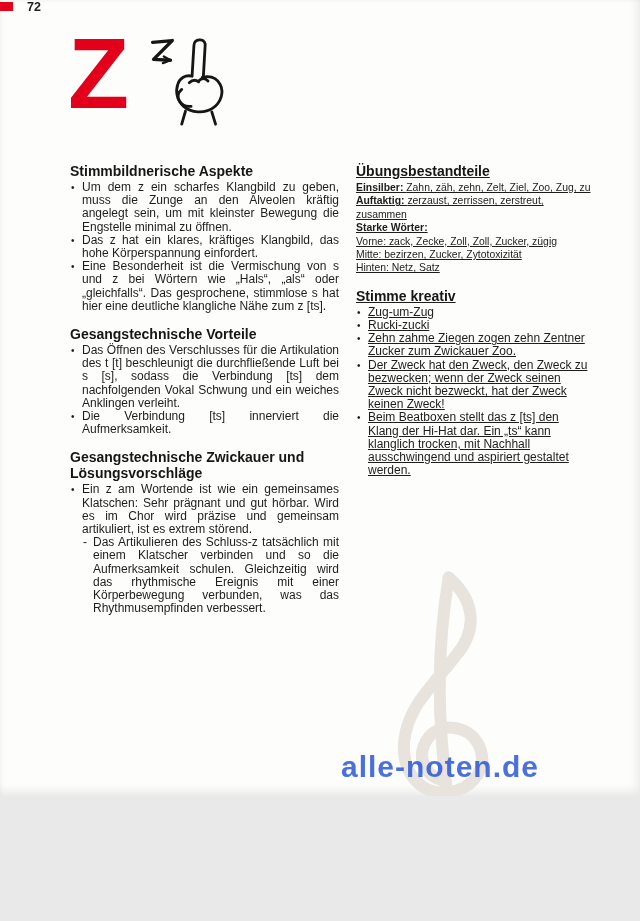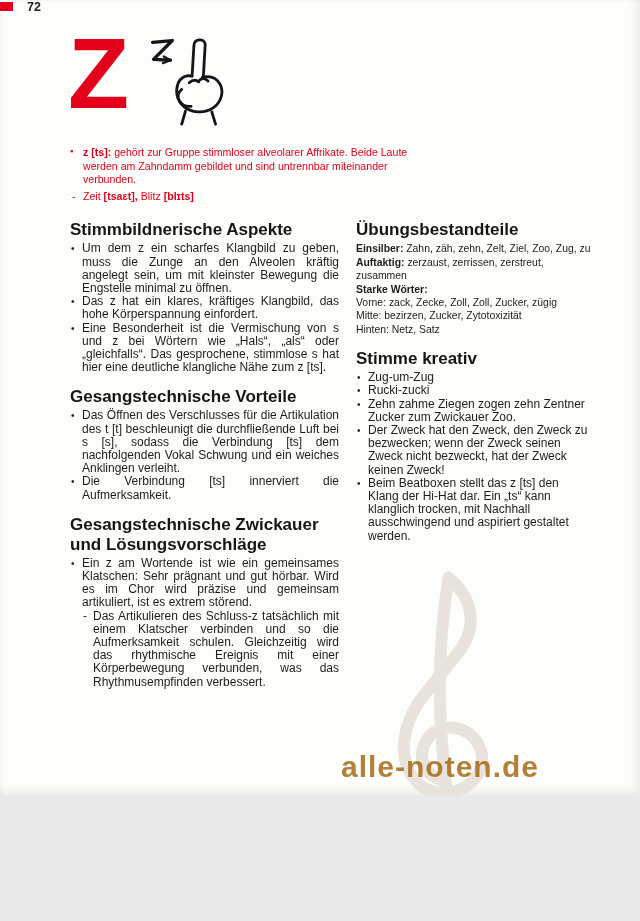--- a/index.html
+++ b/index.html
@@ -19,36 +19,36 @@
   .big-letter {
     position:absolute; left:68px; top:26px;
     font-size:100px; line-height:94px; font-weight:700;
     color:var(--accent,#e2001a);
   }
   .hand-sign { position:absolute; left:146px; top:32px; width:94px; height:96px; }
 
   .watermark { position:absolute; left:325px; top:548px; width:280px; height:360px; pointer-events:none; z-index:0; }
   .watermark-text {
     position:absolute; left:16px; top:202px;
-    font-size:30px; font-weight:bold; color:#a16207; letter-spacing:1px; opacity:.8;
+    font-size:30px; font-weight:bold; color:#1d4ed8; letter-spacing:1px; opacity:.8;
   }
 
   .content { position:absolute; left:70px; top:146px; width:522px; color:var(--text,#1d1d1b); z-index:1; }
 
   .intro { list-style:none; margin:0; padding:0; width:340px; color:var(--accent,#e2001a); font-size:10.6px; line-height:13.6px; }
   .intro li { position:relative; padding-left:13px; }
   .intro li.main::before { content:"▪"; position:absolute; left:0; top:-1px; font-size:9px; }
   .intro li.sub { margin-top:3px; }
   .intro li.sub::before { content:"-"; position:absolute; left:2px; }
 
   .columns { display:flex; gap:17px; margin-top:17px; }
   .col-left { width:269px; }
-  .col-right { width:236px; }
+  .col-right { width:236px;text-decoration:underline; }
 
-  h3 { font-size:17px; font-weight:bold; margin:13px 0 2px; color:#161614; }
+  h3 { font-size:14px; font-weight:bold; margin:13px 0 2px; color:#161614; }
   section.first h3 { margin-top:0; }
 
   .body-list { list-style:none; margin:0; padding:0; font-size:12px; line-height:13.2px; }
   .col-left .body-list { text-align:justify; }
   .body-list > li { position:relative; padding-left:12px; }
   .body-list > li::before { content:"•"; position:absolute; left:1px; font-size:10px; }
 
   .sub-list { list-style:none; margin:0; padding:0; }
   .sub-list > li { position:relative; padding-left:11px; }
   .sub-list > li::before { content:"-"; position:absolute; left:1px; }
@@ -86,24 +86,20 @@
       <g fill="none" stroke="#e8e4dd" stroke-width="6.5" stroke-linecap="round">
         <path d="M62 16 C76 28 78 44 66 58 C52 76 40 86 38 104 C36 122 48 134 62 132 C76 130 84 118 78 106 C72 95 56 94 50 104 C44 114 50 124 60 126"></path>
         <path d="M62 16 C58 40 56 70 58 100 C60 130 64 150 64 164 C64 178 50 184 42 176 C36 170 40 160 48 162"></path>
       </g>
     </svg>
     <div class="watermark-text">alle-noten.de</div>
   </div>
 
   <div class="content">
 
-    <ul class="intro">
-      <li class="main"><b>z [ts]: </b><span>gehört zur Gruppe stimmloser alveolarer Affrikate. Beide Laute werden am Zahndamm gebildet und sind untrennbar miteinander verbunden.</span></li>
-      <li class="sub"><span>Zeit </span><b>[tsaɛt], </b><span>Blitz </span><b>[blɪts]</b></li>
-    </ul>
 
     <div class="columns">
 
       <div class="col-left">
 
         <section class="first">
           <h3>Stimmbildnerische Aspekte</h3>
           <ul class="body-list">
             <li>Um dem z ein scharfes Klangbild zu geben, muss die Zunge an den Alveolen kräftig angelegt sein, um mit kleinster Bewegung die Engstelle minimal zu öffnen.</li>
             <li>Das z hat ein klares, kräftiges Klangbild, das hohe Körperspannung einfordert.</li>

